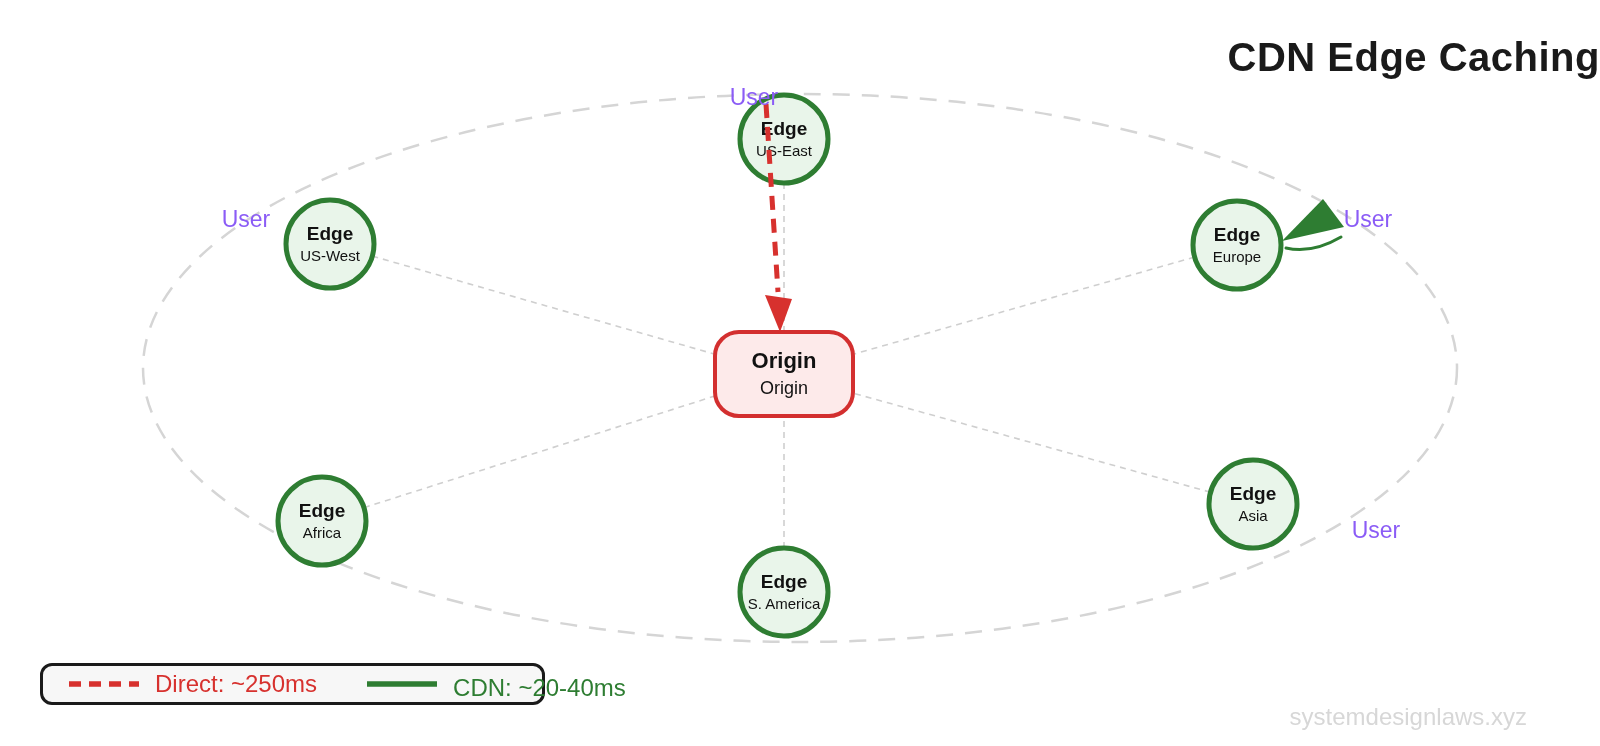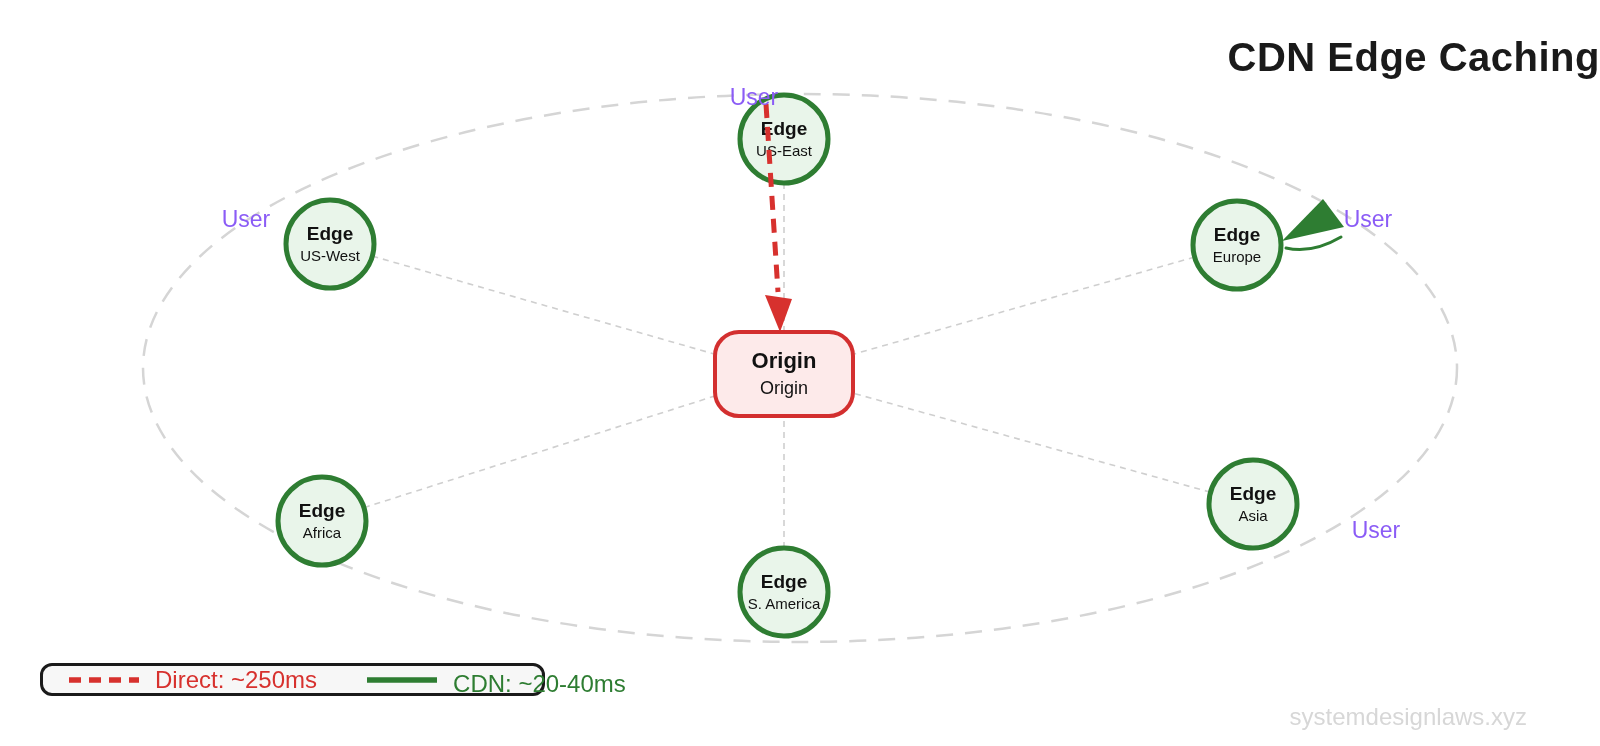--- a/index.html
+++ b/index.html
@@ -48,21 +48,21 @@
   .origin-label { font-size: 22px; font-weight: bold; color: #111; line-height: 1.1; }
   .origin-sublabel { font-size: 18px; color: #111; margin-top: 6px; line-height: 1.1; }
   .user-label {
     position: absolute;
     font-size: 23px; color: #8b5cf6;
     transform: translate(-50%, -50%);
     white-space: nowrap;
   }
   .legend {
     position: absolute; left: 40px; top: 663px;
-    width: 505px; height: 33px;
+    width: 505px; height: 42px;
     box-sizing: border-box;
     background: #f7f7f7;
     border: 3px solid #1a1a1a;
     border-radius: 12px;
     display: flex; align-items: center;
     padding: 0 20px 0 26px;
   }
   .legend-sample { flex: 0 0 auto; display: block; }
   .legend-text-direct {
     font-size: 24px; color: #d7312e; margin-left: 16px; white-space: nowrap;

